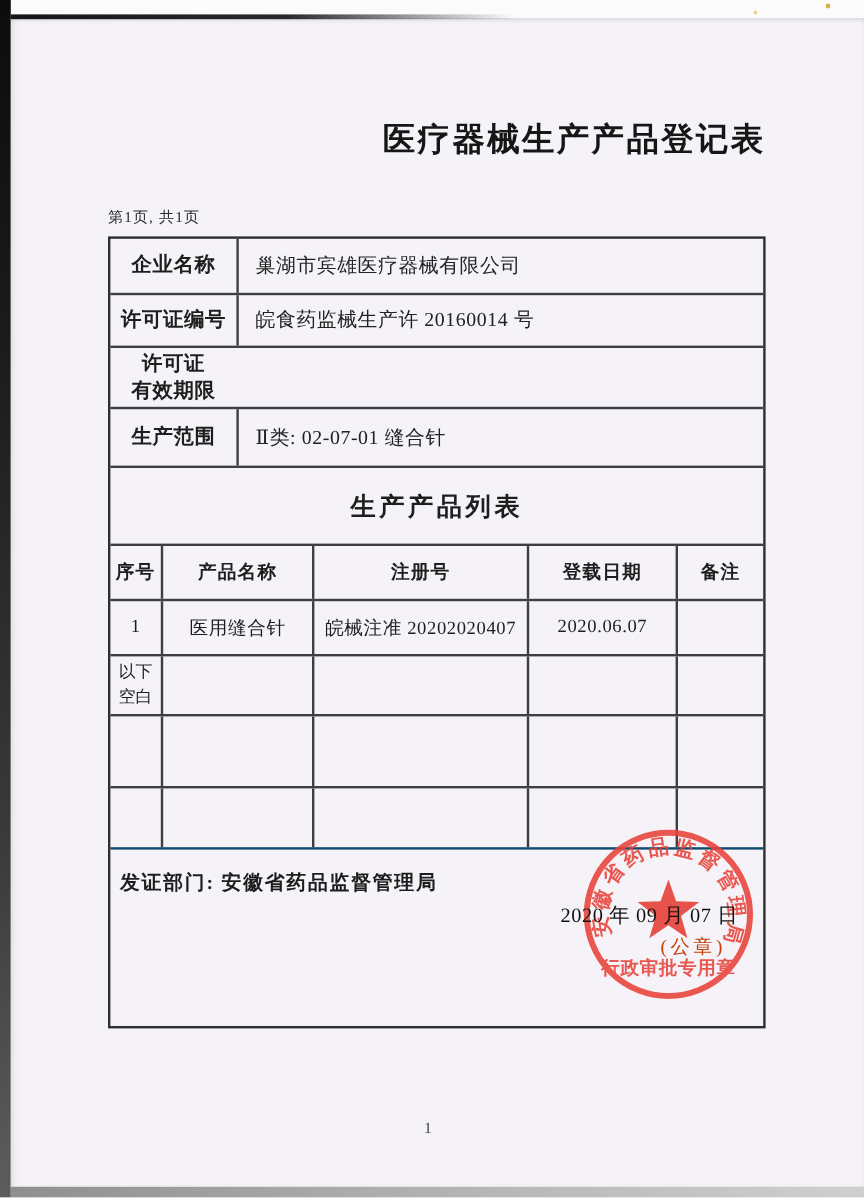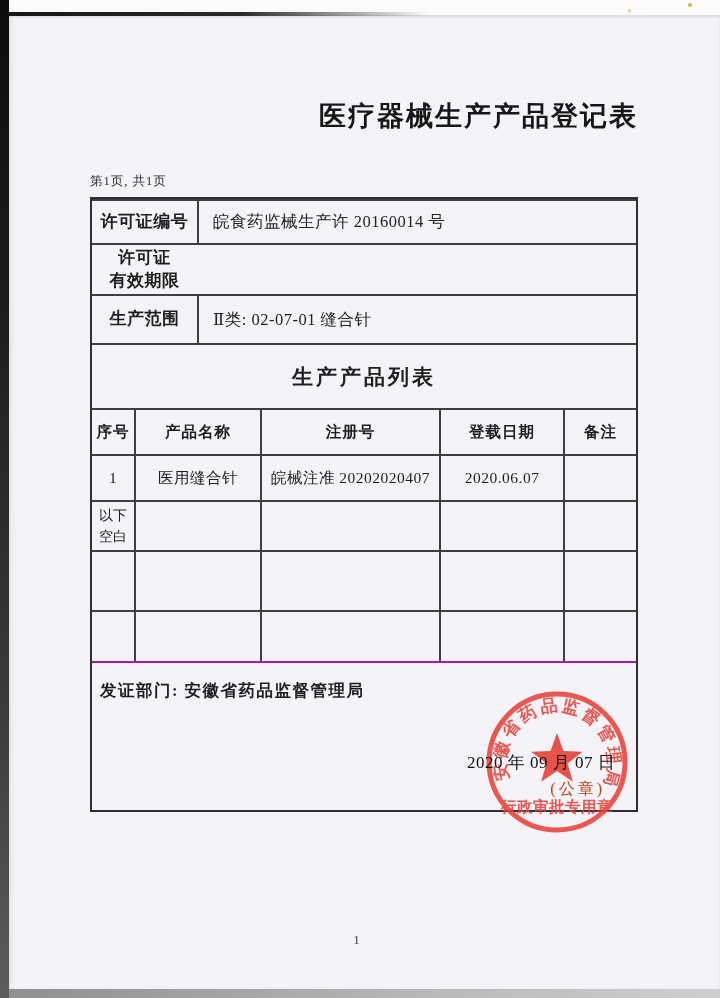--- a/index.html
+++ b/index.html
@@ -45,21 +45,21 @@
   .value-cell{justify-content:flex-start;padding-left:14px;font-size:16.5px;
     letter-spacing:.5px;color:#222;}
   .section-title-row{height:65px;}
   .section-title{display:flex;align-items:center;justify-content:center;height:100%;
     font-size:21px;font-weight:700;letter-spacing:3px;}
   .colhead{font-weight:700;font-size:15.5px;letter-spacing:1px;}
   .prod-cell{font-size:15.5px;letter-spacing:.5px;}
   .blank-note{font-size:14px;white-space:pre-line;line-height:1.5;text-align:center;}
 
   
-  .footer-block{position:relative;height:149px;border-top:2px solid #a21caf;box-sizing:border-box;text-align:center;}
+  .footer-block{position:relative;height:149px;border-top:2px solid #0c4a6e;box-sizing:border-box;text-align:center;}
   .issuer-line{position:absolute;left:8px;top:17px;font-size:16.5px;font-weight:700;
     letter-spacing:1.5px;color:#1d1d1d;}
   .page-number{position:absolute;left:90px;top:932px;width:533px;text-align:center;
     font-size:13px;color:#444;}
 
   
   .seal-svg{position:absolute;left:481px;top:686px;width:152px;height:152px;opacity:.88;}
   .stamp-date{position:absolute;left:467px;top:751px;font-size:17px;color:#111;
     letter-spacing:.5px;white-space:nowrap;}
   .seal-note{position:absolute;left:505px;top:779px;width:100px;text-align:right;
@@ -73,20 +73,24 @@
 <div class="edge-top-line"></div>
 <div class="edge-bottom"></div>
 <div class="speck s1"></div>
 <div class="speck s2"></div>
 
 <div class="doc-title">医疗器械生产产品登记表</div>
 <div class="page-indicator">第1页, 共1页</div>
 
 <div class="doc-table">
 
+  <div class="row info-row first" style="height:45px">
+    <div class="cell firstcol label-cell">企业名称</div>
+    <div class="cell value-cell">巢湖市宾雄医疗器械有限公司</div>
+  </div>
 
   <div class="row info-row" style="height:44px">
     <div class="cell firstcol label-cell">许可证编号</div>
     <div class="cell value-cell">皖食药监械生产许 20160014 号</div>
   </div>
 
   <div class="row info-row" style="height:51px">
     <div class="cell firstcol label-cell">许可证
 有效期限</div>
   </div>

